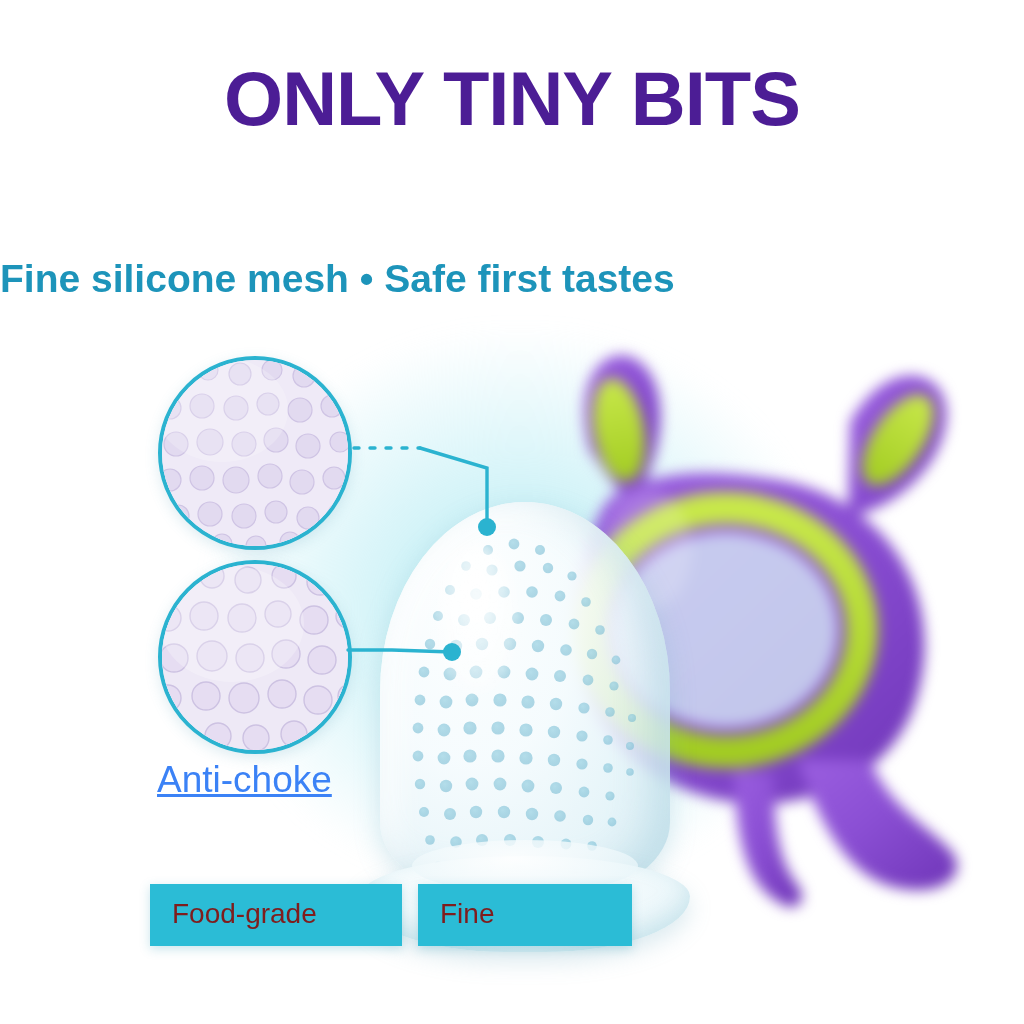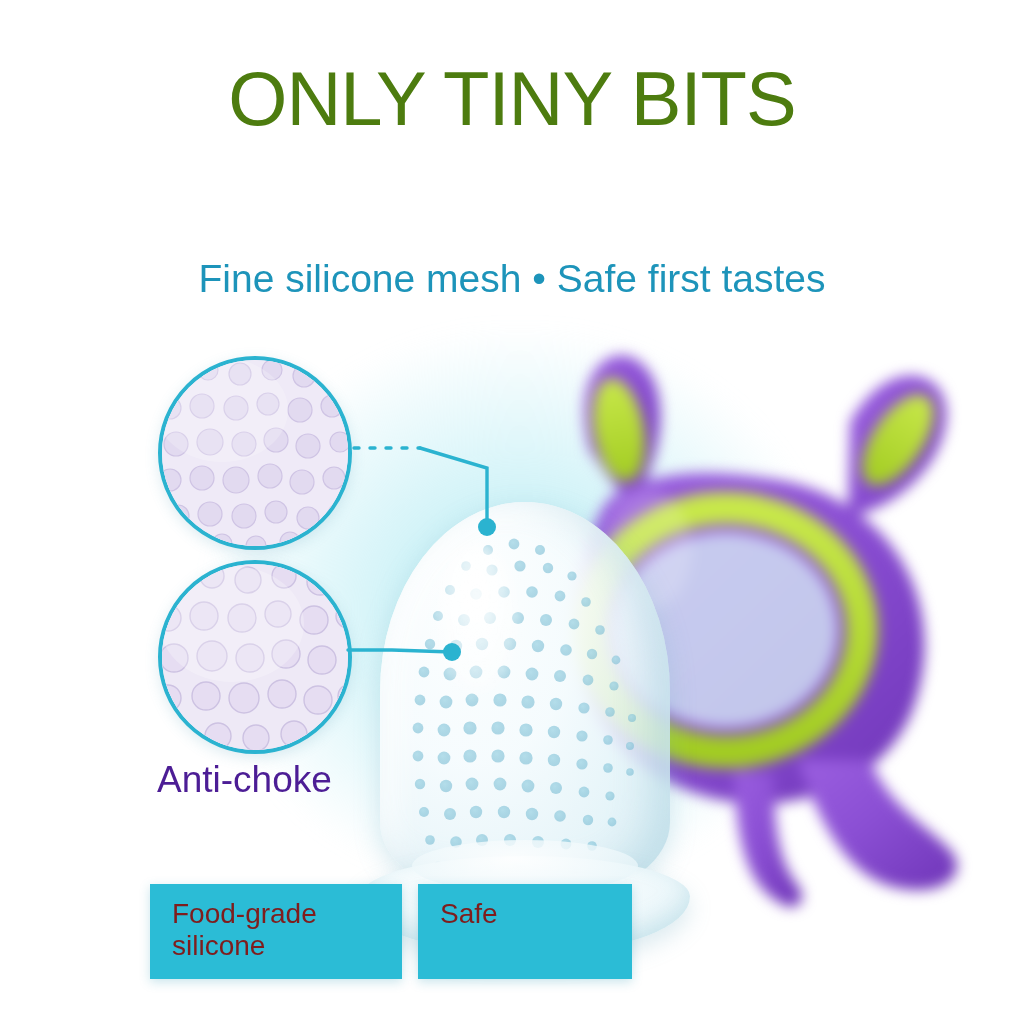--- a/index.html
+++ b/index.html
@@ -42,40 +42,41 @@
     pointer-events: none;
   }
 
   
   .headline {
     position: absolute;
     left: 0;
     top: 62px;
     width: 1024px;
     text-align: center;
-    color: #4d7c0f;
-    font-weight: normal;
+    color: #4c1d95;
+    font-weight: bold;
     font-size: 76px;
     line-height: 0.98;
     letter-spacing: -1px;
     z-index: 40;
   }
   .headline .l1 { display: block; }
   .headline .l2 { display: block; }
 
   .subhead {
     position: absolute;
     left: 0;
     top: 258px;
     width: 1024px;
-    text-align: center;
+    text-align: left;
     color: #1d94ba;
     font-size: 39px;
     line-height: 1.1;
     z-index: 40;
+    font-weight: bold;
   }
 
   
   .teether {
     position: absolute;
     left: 498px;
     top: 330px;
     width: 520px;
     height: 610px;
     filter: blur(7px);
@@ -171,24 +172,25 @@
     z-index: 35;
     pointer-events: none;
   }
 
   
   .anti-choke {
     position: absolute;
     left: 157px;
     top: 758px;
     width: 260px;
-    color: #4c1d95;
+    color: #3b82f6;
     font-size: 37px;
     line-height: 1.18;
     z-index: 40;
+    text-decoration: underline;
   }
 
   .chips {
     position: absolute;
     left: 150px;
     top: 884px;
     z-index: 45;
     display: flex;
     gap: 16px;
   }
@@ -455,20 +457,19 @@
 
   <div class="subhead">Fine silicone mesh • Safe first tastes</div>
 
   <div class="anti-choke">
     <div>Anti-choke</div>
   </div>
 
   <div class="chips">
     <div class="chip chip-1">
       <div>Food-grade</div>
-      <div>silicone</div>
     </div>
     <div class="chip chip-2">
-      <div>Safe</div>
+      <div>Fine</div>
     </div>
   </div>
 
 </div>
 
 </body></html>

